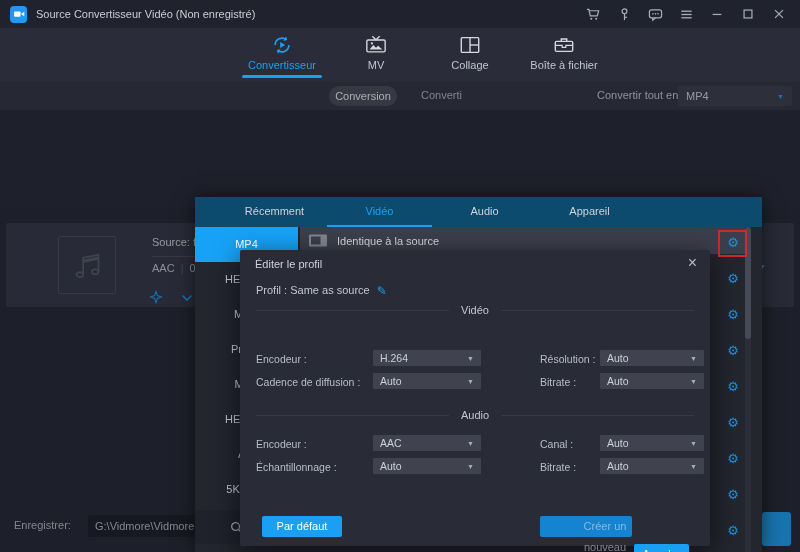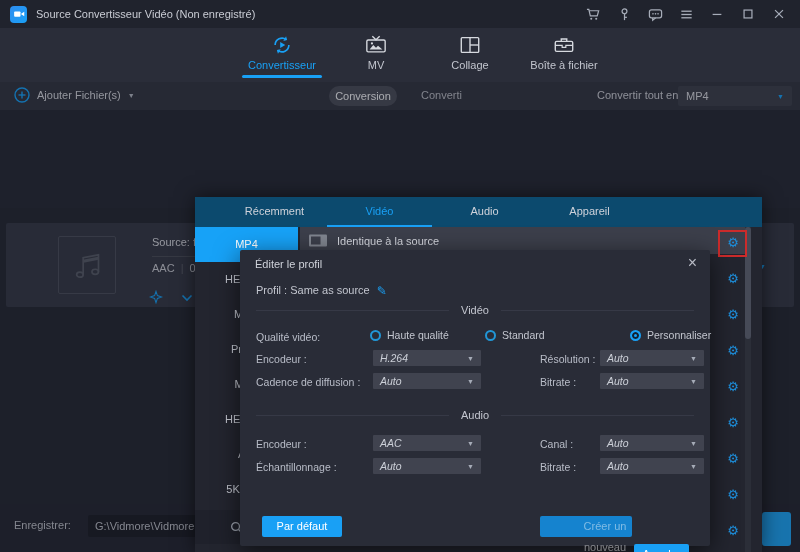--- a/index.html
+++ b/index.html
@@ -85,21 +85,21 @@
   .dialog { position:absolute; left:240px; top:250px; width:470px; height:296px; background:#292c37; z-index:20; box-shadow:0 6px 26px rgba(0,0,0,.6); border-radius:2px; }
   .dtitle { position:absolute; left:15px; top:8px; color:#cfd2da; }
   .dclose { position:absolute; right:13px; top:4px; font-size:16px; color:#b9bcc6; cursor:pointer; }
   .dprofile { position:absolute; left:16px; top:34px; display:flex; gap:7px; color:#c3c6cf; }
   .pencil { color:#19a0f5; font-size:12px; cursor:pointer; }
   .dsection { position:absolute; left:16px; right:16px; display:flex; align-items:center; gap:12px; color:#c3c6cf; }
   .dsection::before, .dsection::after { content:""; flex:1; height:1px; background:#363946; }
   .drow { position:absolute; left:16px; right:16px; height:19px; }
   .dlabel { position:absolute; left:0; top:3px; color:#b9bdc8; font-size:10.5px; }
   .dlabel2 { position:absolute; left:284px; top:3px; color:#b9bdc8; font-size:10.5px; }
-  .dselect { position:absolute; top:0; height:16px; background:#40434f; border-radius:1px; display:flex; align-items:center; padding:0 7px; cursor:pointer;font-style:italic; }
+  .dselect { position:absolute; top:0; height:16px; background:#40434f; border-radius:1px; display:flex; align-items:center; padding:0 7px; cursor:pointer; }
   .dselect .val { flex:1; color:#ccd0d8; font-size:10.5px; }
   .dselect .caret { color:#a6acb8; }
   .dsel1 { left:117px; width:108px; }
   .dsel2 { left:344px; width:104px; }
   .radio { display:flex; align-items:center; gap:6px; position:absolute; top:1px; cursor:pointer; }
   .rdot { width:11px; height:11px; border-radius:50%; border:2px solid #2196d6; background:transparent; }
   .radio.on .rdot { background:#19a0f5; border-color:#19a0f5; box-shadow:inset 0 0 0 2px #122030; }
   .radio .rlbl { color:#c3c6cf; font-size:10.5px; }
   .dbtn { position:absolute; height:21px; line-height:21px; text-align:center; background:#19a0f5; color:#fff; border-radius:2px; cursor:pointer; font-size:11px; }
   .dbtn.disabled { background:#1583cf; color:rgba(255,255,255,.45); }
@@ -209,29 +209,20 @@
             <rect x="2.5" y="8" width="19" height="11" rx="1.5" fill="none" stroke="#d6d9df" stroke-width="1.5"></rect>
             <path d="M2.5 12.5h7.5v2h4v-2h7.5" fill="none" stroke="#d6d9df" stroke-width="1.3"></path>
           </svg>
         <span class="nlabel">Boîte à fichier</span>
         <span class="bar"></span>
       </div>
     </div>
   </div>
 
   <div class="toolbar">
-    <div class="addfiles">
-      <svg width="16" height="16" viewBox="0 0 16 16">
-          <circle cx="8" cy="8" r="7" fill="none" stroke="#19a0f5" stroke-width="1.4"></circle>
-          <line x1="8" y1="4.5" x2="8" y2="11.5" stroke="#19a0f5" stroke-width="1.4"></line>
-          <line x1="4.5" y1="8" x2="11.5" y2="8" stroke="#19a0f5" stroke-width="1.4"></line>
-        </svg>
-      <span class="albl">Ajouter Fichier(s)</span>
-      <span class="caret">▼</span>
-    </div>
     <div class="pill">Conversion</div>
     <div class="converted">Converti</div>
     <div class="cvtlabel">Convertir tout en:</div>
     <div class="cvtselect">
       <span class="val">MP4</span>
       <span class="caret">▼</span>
     </div>
   </div>
 
   <div class="filearea">
@@ -387,35 +378,20 @@
 
     <div class="dprofile">
       <span>Profil : Same as source</span>
       <span class="pencil">✎</span>
     </div>
 
     <div class="dsection" style="top:54px;">
       <span>Vidéo</span>
     </div>
 
-    <div class="drow" style="top:78px;">
-      <span class="dlabel">Qualité vidéo:</span>
-      <span class="radio" style="left:114px;">
-        <span class="rdot"></span>
-        <span class="rlbl">Haute qualité</span>
-      </span>
-      <span class="radio" style="left:229px;">
-        <span class="rdot"></span>
-        <span class="rlbl">Standard</span>
-      </span>
-      <span class="radio on" style="left:374px;">
-        <span class="rdot"></span>
-        <span class="rlbl">Personnaliser</span>
-      </span>
-    </div>
 
     <div class="drow" style="top:100px;">
       <span class="dlabel">Encodeur :</span>
       <span class="dselect dsel1">
         <span class="val">H.264</span>
         <span class="caret">▼</span>
       </span>
       <span class="dlabel2">Résolution :</span>
       <span class="dselect dsel2">
         <span class="val">Auto</span>

